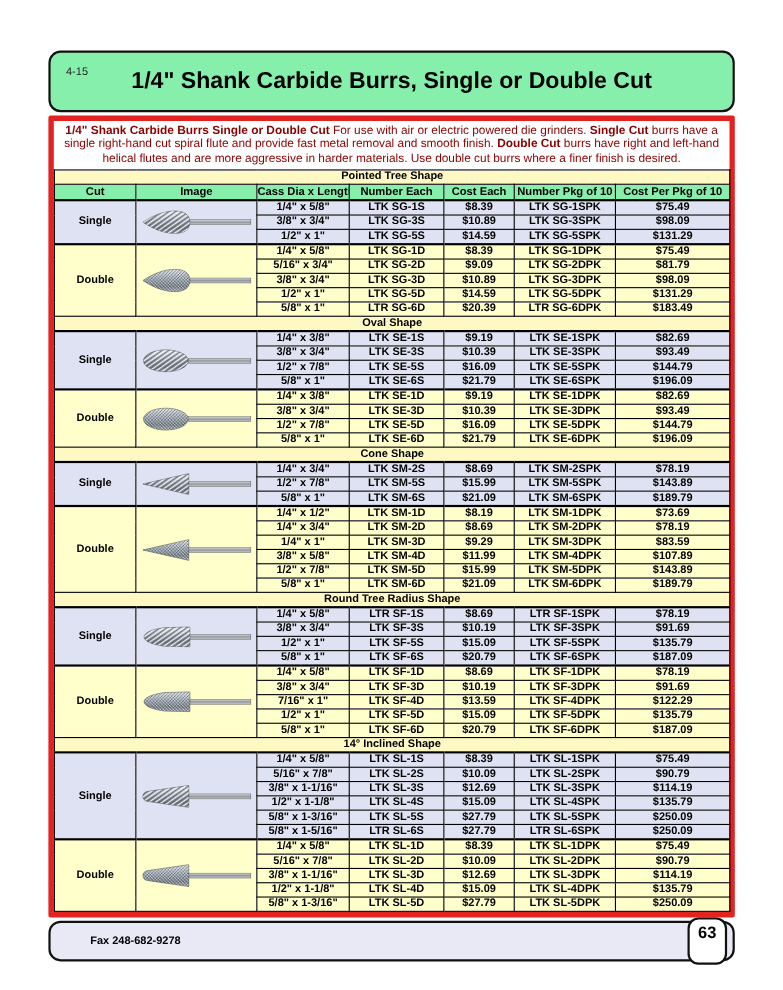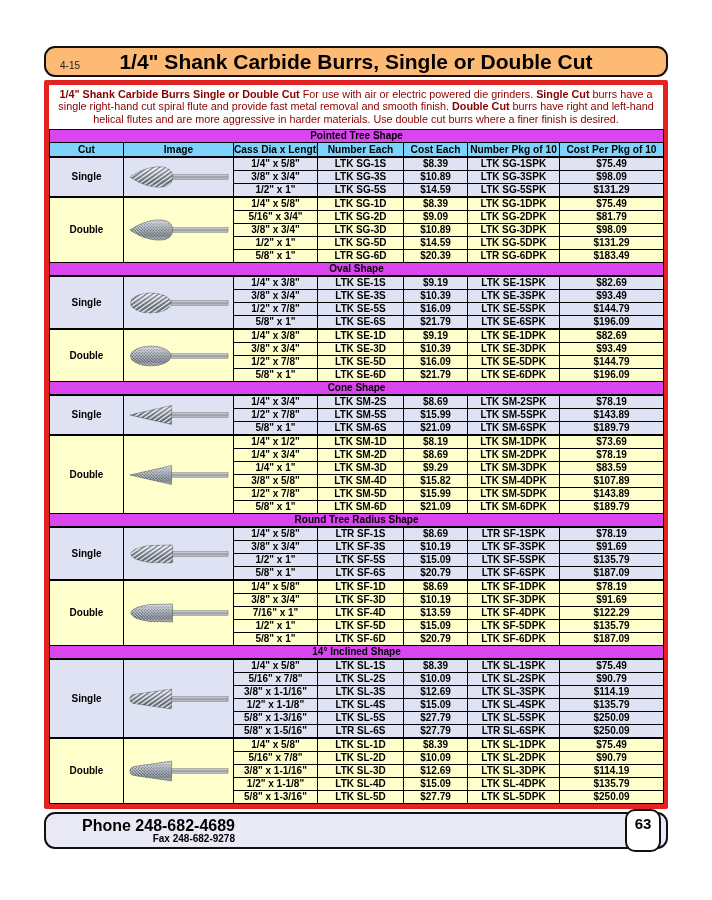--- a/index.html
+++ b/index.html
@@ -3,46 +3,46 @@
 <meta charset="utf-8">
 <style>
   html,body { margin:0; padding:0; background:#fff; }
   .page {
     position:relative; width:712px; height:900px; margin:0 auto;
     background:#fff; font-family:"Liberation Sans", sans-serif;
     box-sizing:border-box; padding:46px 44px 0; overflow:hidden;
   }
   
   .header-box {
-    position:relative; height:31px; border:2px solid #111; border-radius:11px;
-    background:#fdba74; display:flex; align-items:center; justify-content:center;
+    position:relative; height:56px; border:2px solid #111; border-radius:11px;
+    background:#86efac; display:flex; align-items:center; justify-content:center;
     margin-bottom:3px; box-sizing:border-box;
   }
   .page-code { position:absolute; left:14px; top:12px; font-size:10px; color:#222; }
   .page-title { font-size:21px; font-weight:bold; color:#000; }
   
   .red-box { border:5px solid #e32222; border-radius:2px; background:#fff; }
   .description {
     text-align:center; color:#8b0000; font-size:10.8px; line-height:1.15;
     padding:3px 6px 4px; background:#fff;
   }
   .description .b { font-weight:bold; }
   .description .bu { font-weight:bold; }
   
   table.catalog { width:100%; border-collapse:collapse; table-layout:fixed; }
   table.catalog td {
     border:1px solid #000; padding:0; height:12px; line-height:12px;
     font-size:10px; font-weight:bold; text-align:center; color:#000;
     white-space:nowrap; overflow:hidden;
   }
   td.section-header {
-    background:#d946ef; color:#8b0000; font-size:11px; height:13px; line-height:13px;
+    background:#fef9c3; color:#8b0000; font-size:11px; height:13px; line-height:13px;
     border-top:2px solid #000; border-bottom:2px solid #000;
   }
-  tr.col-header-row td { background:#7dd3fc; font-size:10.2px; height:13px; line-height:13px; }
+  tr.col-header-row td { background:#86efac; font-size:10.2px; height:13px; line-height:13px; }
   tr.single td { background:#dfe2f2; }
   tr.double td { background:#ffffcc; }
   tr.group-first td { border-top:2px solid #000; }
   td.cut-cell { font-size:11px; }
   td.img-cell svg { display:block; margin:1px auto; width:104px; height:32px; }
   td.img-cell.tall svg { height:40px; }
   
   .footer-box {
     margin-top:3px; height:37px; border:2px solid #111; border-radius:11px;
     background:#e9e9f6; display:flex; align-items:center; box-sizing:border-box;
@@ -329,21 +329,21 @@
           <tr class="double">
             <td>1/4" x 1"</td>
             <td>LTK SM-3D</td>
             <td>$9.29</td>
             <td>LTK SM-3DPK</td>
             <td>$83.59</td>
           </tr>
           <tr class="double">
             <td>3/8" x 5/8"</td>
             <td>LTK SM-4D</td>
-            <td>$15.82</td>
+            <td>$11.99</td>
             <td>LTK SM-4DPK</td>
             <td>$107.89</td>
           </tr>
           <tr class="double">
             <td>1/2" x 7/8"</td>
             <td>LTK SM-5D</td>
             <td>$15.99</td>
             <td>LTK SM-5DPK</td>
             <td>$143.89</td>
           </tr>
@@ -533,19 +533,18 @@
             <td>$250.09</td>
           </tr>
         </tbody>
     </table>
   </div>
 
   <div class="footer-box">
     <div class="company-block">
     </div>
     <div class="phone-block">
-      <div class="phone">Phone 248-682-4689</div>
       <div class="fax">Fax 248-682-9278</div>
     </div>
     <div class="page-num-box">63</div>
   </div>
 
 </div>
 
 </body></html>

